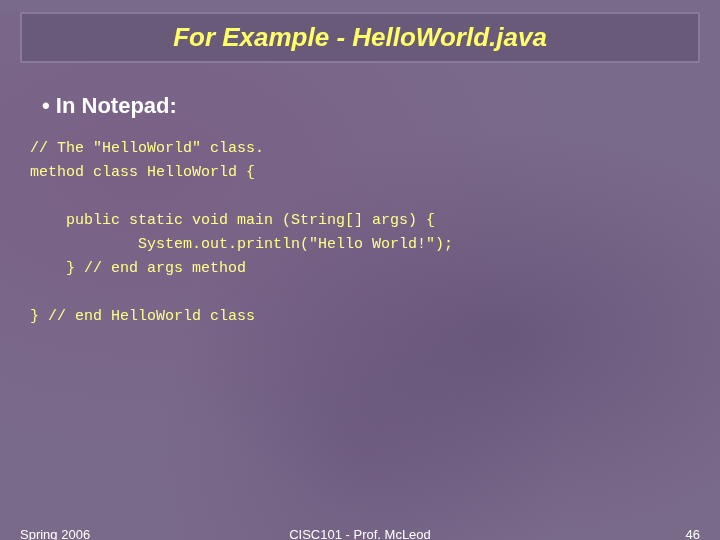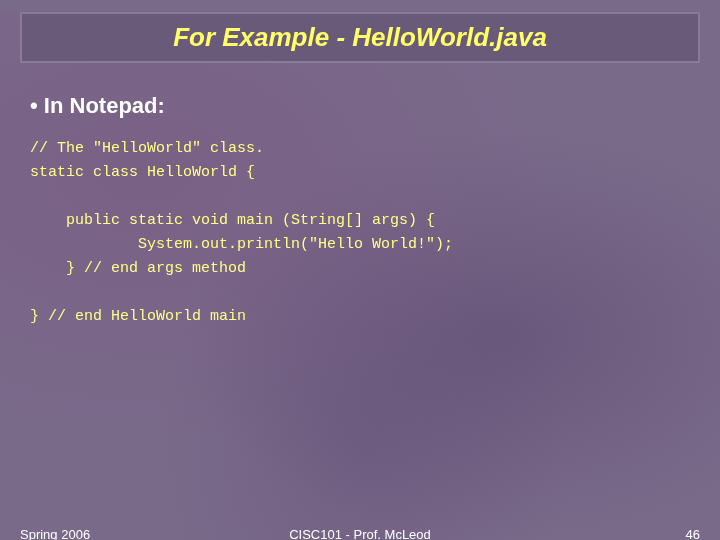--- a/index.html
+++ b/index.html
@@ -47,20 +47,21 @@
     .content-area {
       padding: 20px 30px 10px 30px;
     }
 
     .bullet-point {
       color: #ffffff;
       font-size: 22px;
       font-weight: bold;
       margin-bottom: 18px;
       margin-top: 10px;
+      margin-left: 12px;
     }
 
     .code-block {
       font-family: 'Courier New', Courier, monospace;
       color: #ffff88;
       font-size: 15px;
       line-height: 1.6;
       margin-left: 0px;
       margin-top: 5px;
     }
@@ -103,27 +104,27 @@
     <span class="title-text">For Example - HelloWorld.java</span>
   </div>
 
   <div class="content-area">
     <div class="bullet-point">
       • <span>In Notepad:</span>
     </div>
 
     <div class="code-block">
       <span class="code-line">// The "HelloWorld" class.</span>
-      <span class="code-line">static class HelloWorld {</span>
+      <span class="code-line">method class HelloWorld {</span>
       <span class="code-line">&nbsp;</span>
       <span class="code-line">    public static void main (String[] args) {</span>
       <span class="code-line">            System.out.println("Hello World!");</span>
       <span class="code-line">    } // end args method</span>
       <span class="code-line">&nbsp;</span>
-      <span class="code-line">} // end HelloWorld main</span>
+      <span class="code-line">} // end HelloWorld class</span>
     </div>
   </div>
 
   <div class="footer">
     <span class="footer-left">Spring 2006</span>
     <span class="footer-center">CISC101 - Prof. McLeod</span>
     <span class="footer-right">46</span>
   </div>
 
 </div>

